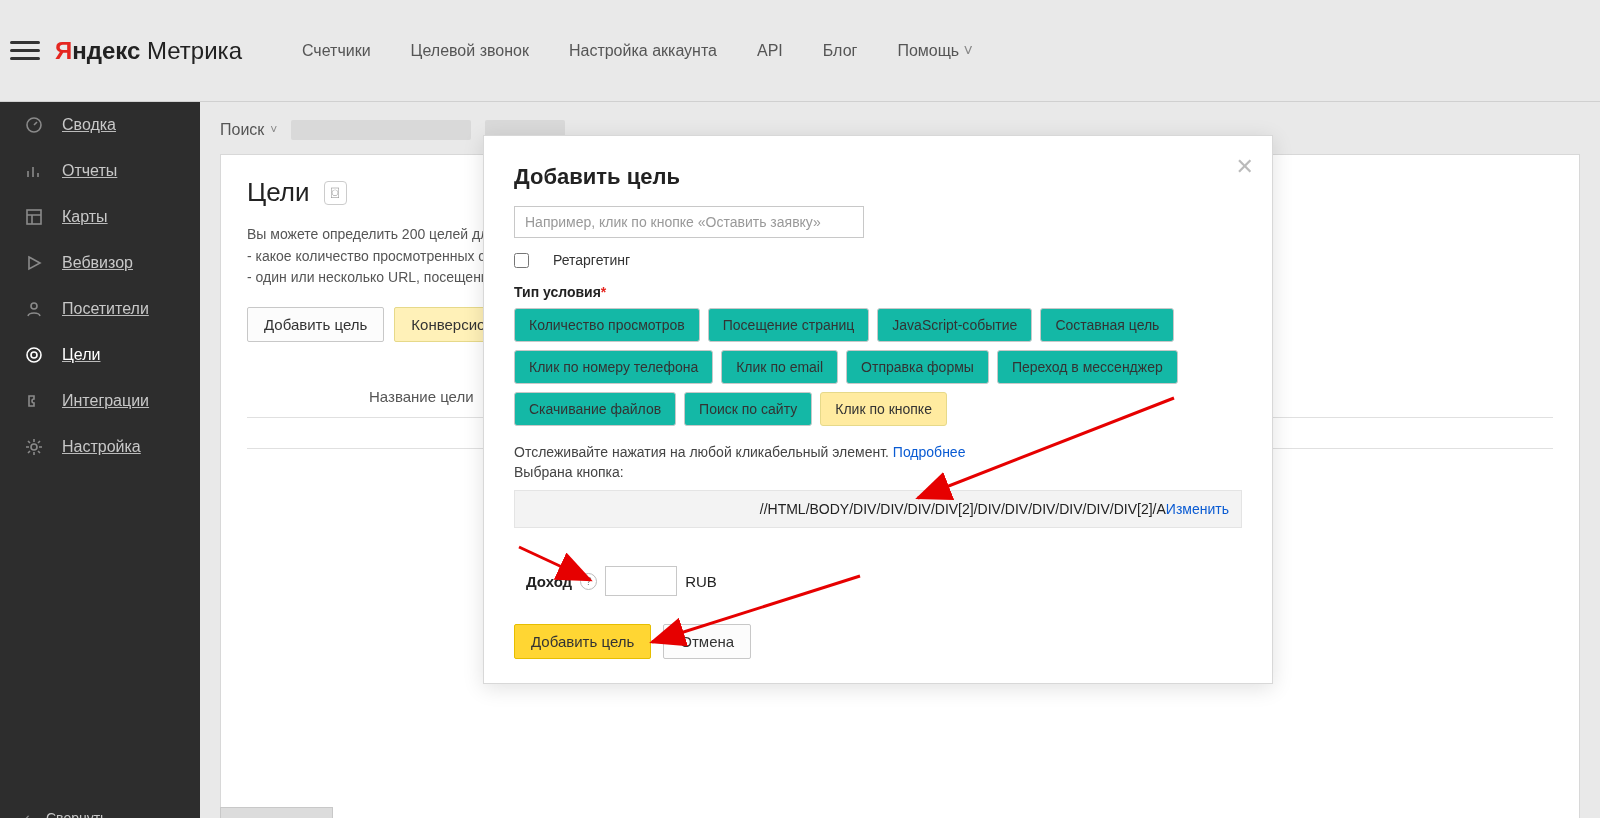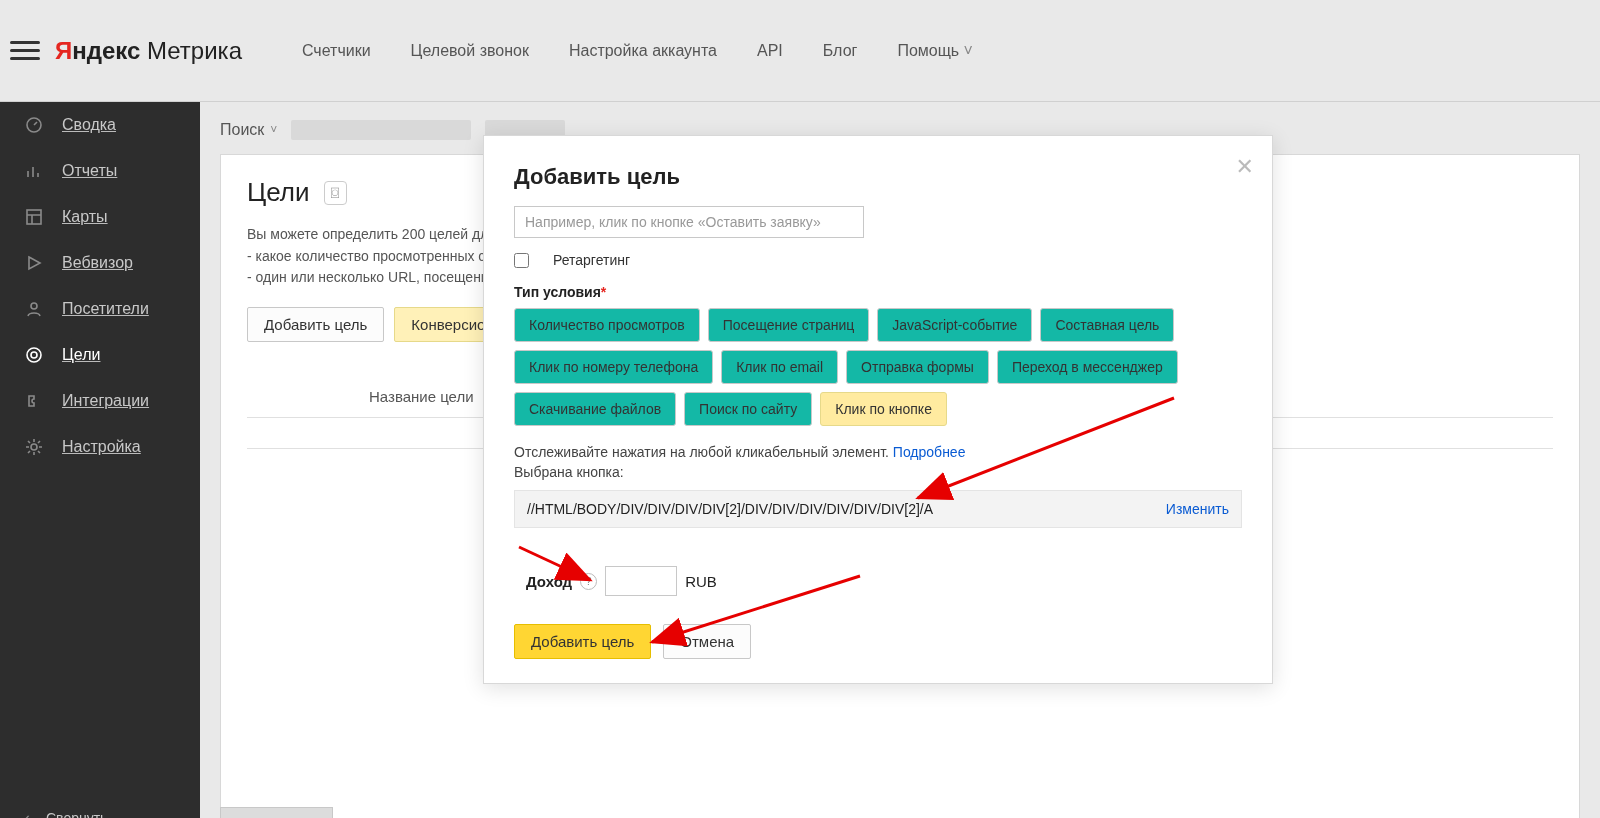--- a/index.html
+++ b/index.html
@@ -64,21 +64,21 @@
   .text-input::placeholder{color:#999;}
   .check-row { margin-top:14px; display:flex; align-items:center; gap:24px; font-size:14px; color:#333;}
   .check-row input { width:15px; height:15px;}
   .condition-label{margin-top:16px;}
   .pill-group { display:flex; flex-wrap:wrap; gap:8px; margin-top:4px;}
   .pill { border:1px solid #c8c8c8; background:#14b8a6; padding:8px 14px; font-size:14px; cursor:pointer; border-radius:3px; color:#333;}
   .pill.active { background:#ffeba0; border-color:#e6d98a;}
   .track-text { margin-top:18px; font-size:14px; color:#444;}
   .track-text a { color:#0a5bd3; text-decoration:none; cursor:pointer;}
   .picked-row { margin-top:4px; font-size:14px; color:#444;}
-  .xpath-box { margin-top:10px; background:#f3f3f3; border:1px solid #e4e4e4; padding:10px 12px; font-size:14px; display:flex; justify-content:space-between; align-items:center;}
+  .xpath-box { margin-top:10px; background:#f3f3f3; border:1px solid #e4e4e4; padding:10px 12px; font-size:14px; display:flex; justify-content:flex-end; align-items:center;}
   .xpath-box .change { color:#0a5bd3; cursor:pointer;}
   .income-row{ margin-top:38px; display:flex; align-items:center; gap:8px; font-size:15px;}
   .income-row .hint{ display:inline-flex; width:17px;height:17px;border:1px solid #bbb;border-radius:50%; align-items:center;justify-content:center; font-size:11px;color:#888;}
   .income-row input{ width:72px; border:1px solid #c8c8c8; padding:6px 6px; font-size:14px;}
   .modal-actions{ margin-top:28px; display:flex; gap:12px;}
   .btn.primary{ background:#ffd633; border-color:#e6be00; font-weight:500;}
 
   
   .arrows-svg{position:absolute; inset:0; pointer-events:none;}
 </style>

